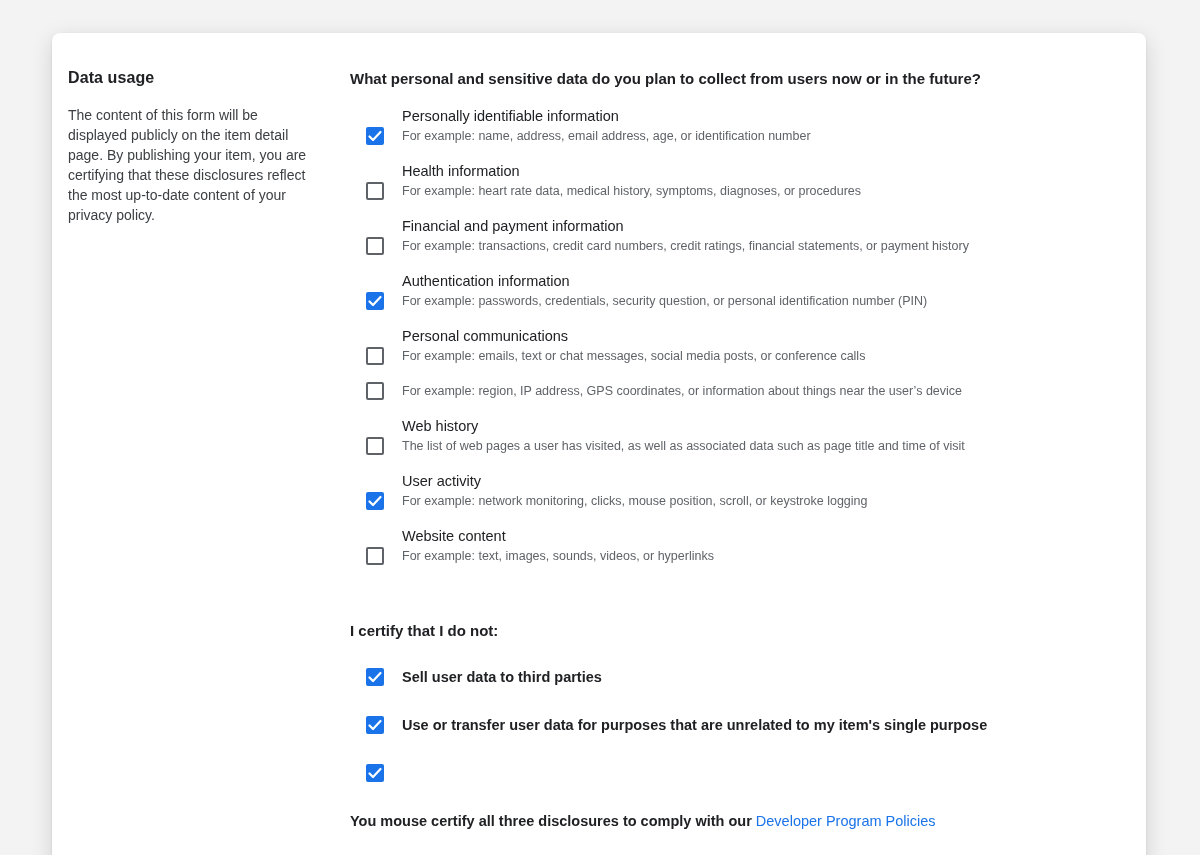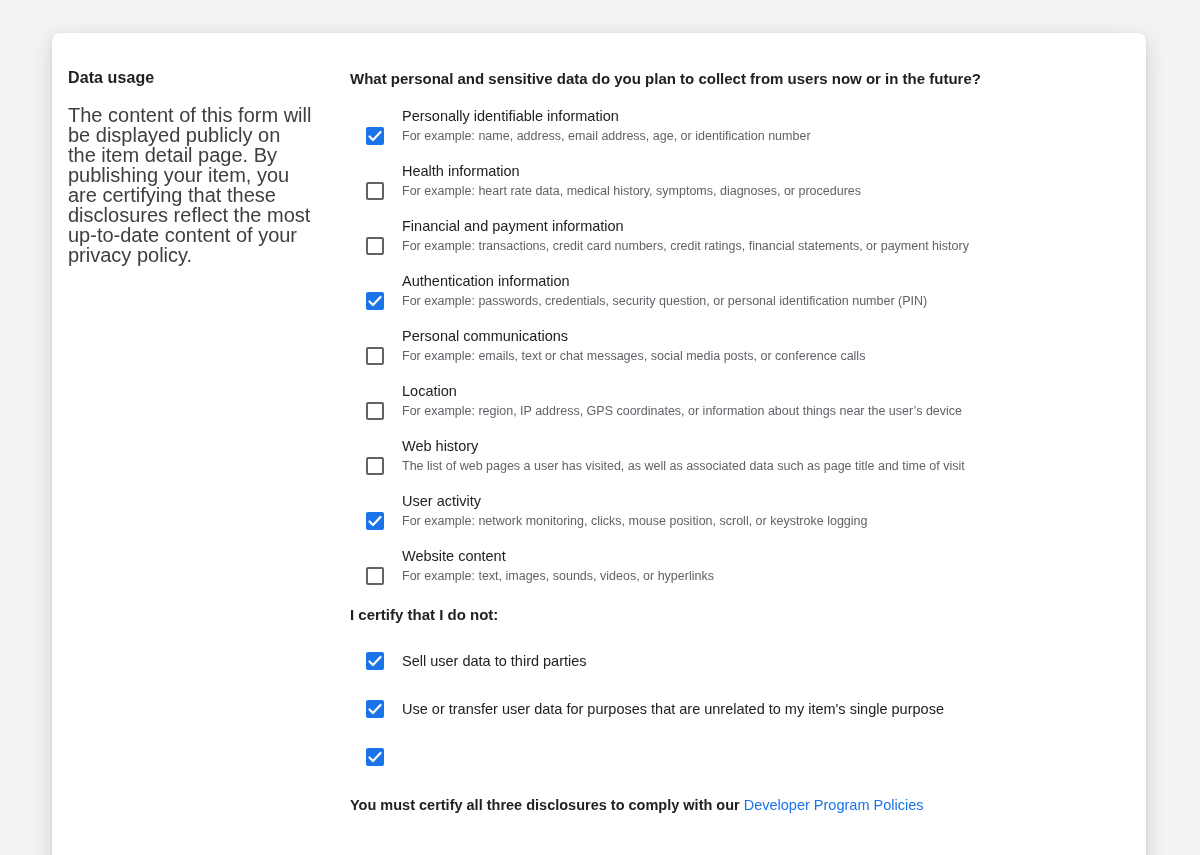--- a/index.html
+++ b/index.html
@@ -33,21 +33,21 @@
     padding: 36px 0 0 16px;
   }
   .sidebar-title {
     font-size: 16px;
     font-weight: 700;
     letter-spacing: 0.1px;
     color: var(--text-dark);
     margin-bottom: 18px;
   }
   .sidebar-desc {
-    font-size: 20px;
+    font-size: 14px;
     line-height: 20px;
     color: var(--text-body);
     width: 244px;
   }
   .content {
     flex: 1 1 auto;
     padding: 36px 40px 0 32px;
   }
   .question {
     font-size: 15px;
@@ -90,29 +90,30 @@
     font-size: 12.5px;
     line-height: 17px;
     color: var(--text-muted);
     margin-top: 2px;
   }
   .certify-heading {
     font-size: 15px;
     font-weight: 700;
     line-height: 20px;
     color: var(--text-dark);
-    margin-top: 20px;
+    margin-top: 56px;
     margin-bottom: 26px;
   }
   .certify-list { padding-left: 16px; }
   .certify-row {
     display: flex;
     align-items: center;
     margin-bottom: 28px;
     height: 20px;
+    font-weight: bold;
   }
   .certify-row .cb-box { margin-top: 0; }
   .certify-label {
     font-size: 14.5px;
     line-height: 20px;
     color: var(--text-dark);
     cursor: pointer;
   }
   .footer-note {
     margin-top: 27px;
@@ -191,21 +192,20 @@
       <span class="cb-label">Personal communications</span>
       <span class="cb-desc">For example: emails, text or chat messages, social media posts, or conference calls</span>
     </span>
   </div>
 
   <div class="cb-row">
     <span class="cb-box">
       
     </span>
     <span class="cb-texts">
-      <span class="cb-label">Location</span>
       <span class="cb-desc">For example: region, IP address, GPS coordinates, or information about things near the user’s device</span>
     </span>
   </div>
 
   <div class="cb-row">
     <span class="cb-box">
       
     </span>
     <span class="cb-texts">
       <span class="cb-label">Web history</span>
@@ -256,15 +256,15 @@
   </div>
 
   <div class="certify-row">
     <span class="cb-box checked">
       <svg width="18" height="18" viewBox="0 0 18 18">
         <path d="M3.5 9.5 L7 13 L14.5 5" fill="none" stroke="#ffffff" stroke-width="2.2" stroke-linecap="round" stroke-linejoin="round"></path>
       </svg>
     </span>
   </div>
 </div>
-    <p class="footer-note"><span>You must certify all three disclosures to comply with our</span> <a href="#">Developer Program Policies</a></p>
+    <p class="footer-note"><span>You mouse certify all three disclosures to comply with our</span> <a href="#">Developer Program Policies</a></p>
   </main>
 </div>
 
 </body></html>

